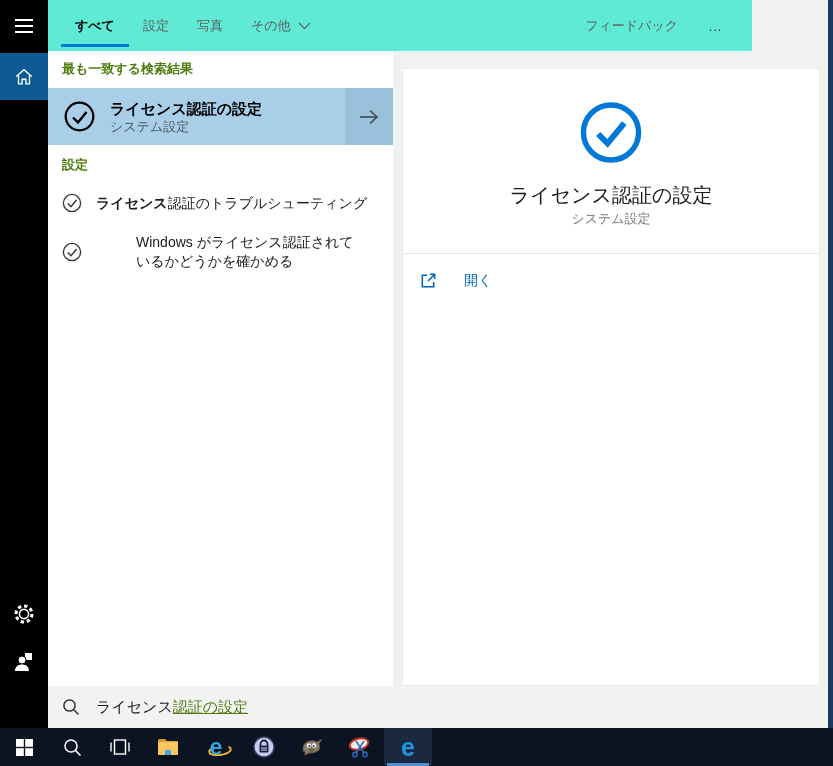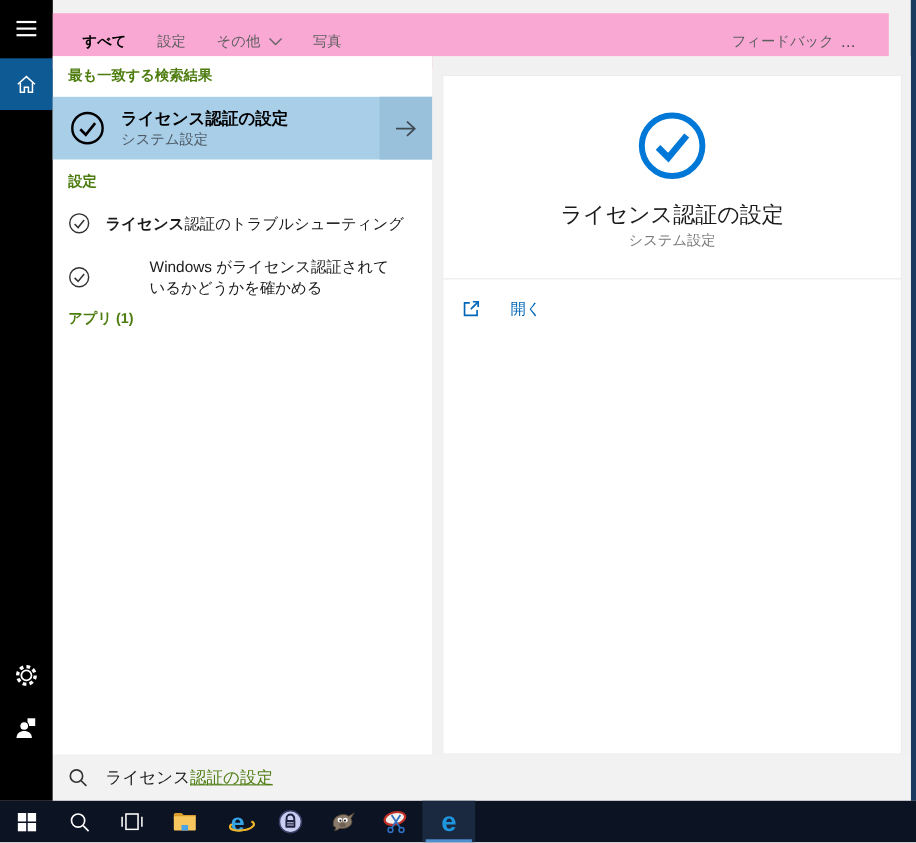--- a/index.html
+++ b/index.html
@@ -12,27 +12,27 @@
 
   
   .sidebar { position:absolute; left:0; top:0; width:48px; height:728px; background:#000; }
   .side-btn { position:absolute; left:0; width:48px; height:48px; display:flex; align-items:center; justify-content:center; cursor:pointer; }
   .hamburger { top:2px; }
   .home-tile { top:53px; height:47px; background:#0d5a94; }
   .gear-btn { top:590px; }
   .user-btn { top:638px; }
 
   
-  .topbar { position:absolute; left:48px; top:0; width:760px; height:51px; background:#f9a8d4;margin-top:12px; }
+  .topbar { position:absolute; left:48px; top:0; width:704px; height:51px; background:#5eead4; }
   .tabs { position:absolute; left:13px; top:0; height:51px; display:flex; }
   .tab { position:relative; height:51px; display:flex; align-items:center; padding:0 14px; font-size:13px; color:#5f5f5f; cursor:pointer; white-space:nowrap; }
   .tab.selected { color:#000; font-weight:bold; }
   .tab.selected::after { content:""; position:absolute; left:0; right:0; bottom:4px; height:3px; background:#0078d7; }
   .tab .chev { margin-left:7px; display:inline-flex; }
-  .topbar-right { position:absolute; right:22px; top:0; height:51px; display:flex; align-items:center; }
+  .topbar-right { position:absolute; right:22px; top:0; height:51px; display:flex; align-items:center; gap:24px; }
   .feedback { font-size:13px; color:#5f5f5f; cursor:pointer; }
   .more-dots { font-size:14px; color:#444; letter-spacing:2px; cursor:pointer; padding:4px 6px; }
 
   
   .left-panel { position:absolute; left:48px; top:51px; width:345px; height:635px; background:#fff; }
   .section-header { font-size:13px; font-weight:bold; color:#4d7c0f; padding-left:14px; }
   .hdr-best { position:absolute; top:9px; left:0; right:0; }
   .best-row { position:absolute; top:37px; left:0; width:345px; height:57px; background:#a8cee8; display:flex; align-items:center; cursor:pointer; }
   .best-row .icon-wrap { width:62px; display:flex; align-items:center; justify-content:center; flex:none; }
   .best-row .texts { flex:1; min-width:0; }
@@ -114,30 +114,30 @@
 
   <div class="topbar">
     <div class="tabs">
       <div class="tab selected">
           <span>すべて</span>
         </div>
       <div class="tab">
           <span>設定</span>
         </div>
       <div class="tab">
+          <span>写真</span>
+        </div>
+      <div class="tab">
         <span>その他</span>
         <span class="chev">
           <svg width="13" height="8" viewBox="0 0 13 8" fill="none" stroke="#666" stroke-width="1.3">
               <polyline points="1,1 6.5,6.5 12,1"></polyline>
             </svg>
         </span>
       </div>
-      <div class="tab">
-          <span>写真</span>
-        </div>
     </div>
     <div class="topbar-right">
       <span class="feedback">フィードバック</span>
       <span class="more-dots">…</span>
     </div>
   </div>
 
   <div class="left-panel">
     <div class="section-header hdr-best">最も一致する検索結果</div>
 
@@ -185,21 +185,20 @@
         </svg>
       </div>
       <div class="label"><b></b><span>Windows がライセンス認証されているかどうかを確かめる</span></div>
       <div class="chev-wrap">
         <svg width="8" height="14" viewBox="0 0 8 14" fill="none" stroke="#555" stroke-width="1.3">
             <polyline points="1,1 7,7 1,13"></polyline>
           </svg>
       </div>
     </div>
 
-    <div class="section-header hdr-apps">アプリ (1)</div>
   </div>
 
   <div class="right-region">
     <div class="preview-card">
       <div class="pv-icon">
         <svg width="63" height="63" viewBox="0 0 64 64" fill="none" stroke="#0078d7">
           <circle cx="32" cy="32" r="28" stroke-width="5.5"></circle>
           <polyline points="19,33.5 28.5,43 45.5,22.5" stroke-width="6"></polyline>
         </svg>
       </div>

